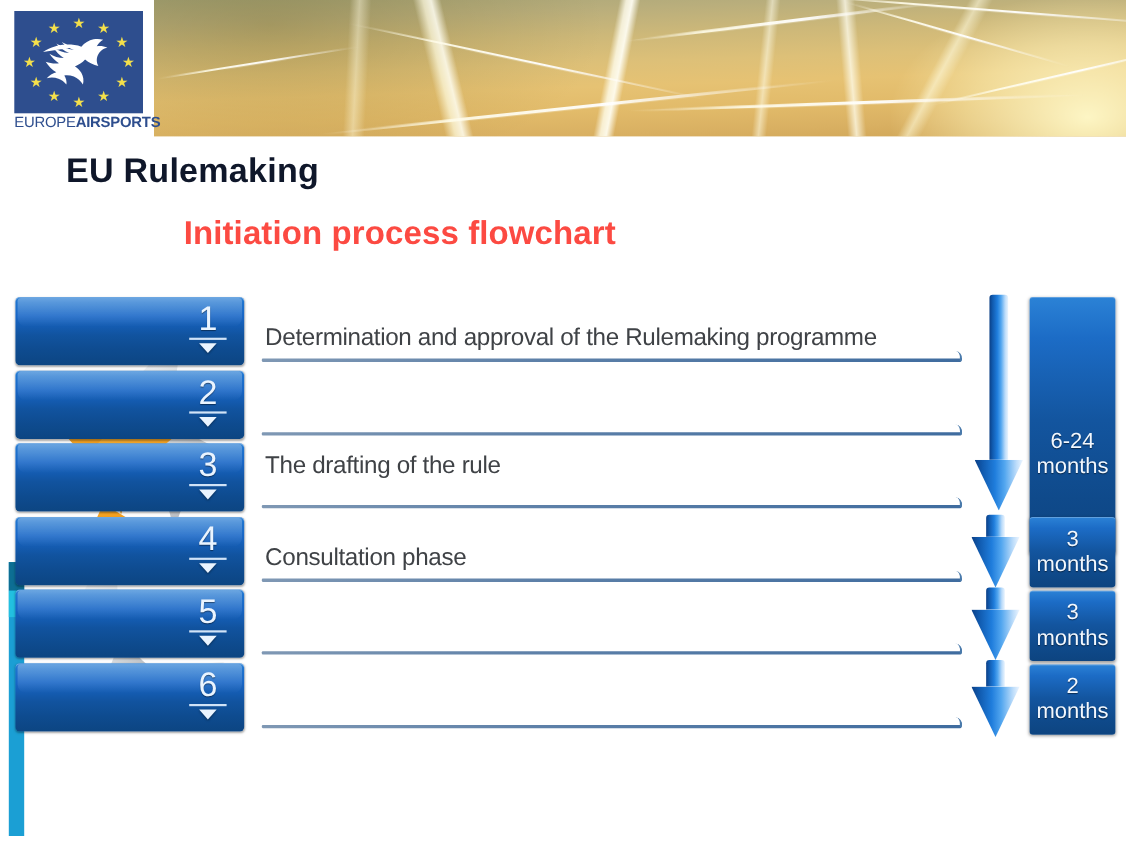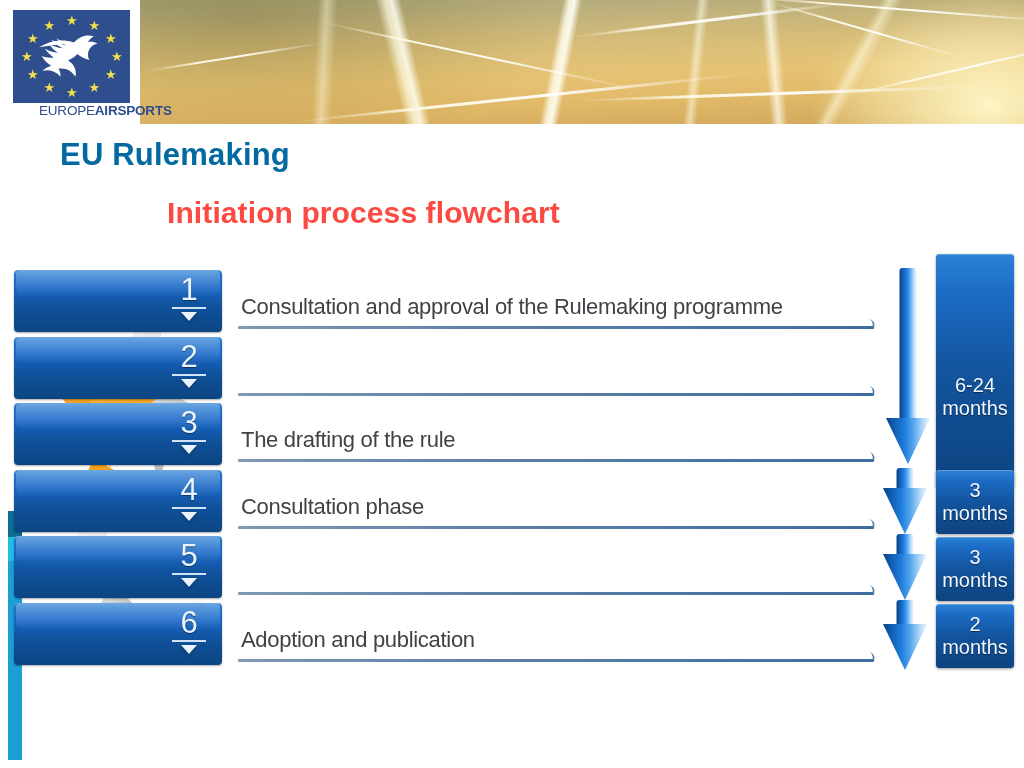--- a/index.html
+++ b/index.html
@@ -95,31 +95,30 @@
   }
   .logo-wordmark {
     position: absolute;
     left: 13px; top: 103px;
     width: 124px;
     font-size: 13.5px;
     letter-spacing: -0.2px;
     color: #2e4e8e;
     font-family: "Liberation Sans", sans-serif;
     white-space: nowrap;
-    margin-left: 26px;
   }
   .logo-wordmark .w-bold { font-weight: bold; }
 
   
   .title-main {
     position: absolute;
     left: 60px; top: 137px;
     font-size: 31px;
     font-weight: bold;
-    color: #0369a1;
+    color: #0f172a;
     letter-spacing: 0.2px;
     white-space: nowrap;
   }
   .title-sub {
     position: absolute;
     left: 167px; top: 196px;
     font-size: 30px;
     font-weight: bold;
     color: #fc4a42;
     letter-spacing: 0.1px;
@@ -375,72 +374,71 @@
 
     <path fill="url(#gSilver2)" d="M128 348 C126 364 120 376 110 386 C122 388 132 392 140 400 C146 390 154 382 164 376 C152 372 142 364 136 354 C134 352 130 350 128 348 Z"></path>
     <path fill="url(#gSilver2)" d="M150 352 C164 344 180 340 196 340 C182 348 170 358 162 370 C158 364 154 358 150 352 Z"></path>
   </svg>
 
 <div class="num-bar" style="top: 270px;">
       <div class="num-glyph">1</div>
       <div class="num-rule"></div>
       <div class="num-caret"></div>
     </div>
-    <div class="step-label" style="top: 294px;">Consultation and approval of the Rulemaking programme</div>
+    <div class="step-label" style="top: 294px;">Determination and approval of the Rulemaking programme</div>
     <div class="step-rule" style="top: 326px;"></div>
     <div class="num-bar" style="top: 336.5px;">
       <div class="num-glyph">2</div>
       <div class="num-rule"></div>
       <div class="num-caret"></div>
     </div>
     <div class="step-rule" style="top: 392.5px;"></div>
     <div class="num-bar" style="top: 403px;">
       <div class="num-glyph">3</div>
       <div class="num-rule"></div>
       <div class="num-caret"></div>
     </div>
-    <div class="step-label" style="top: 427px;">The drafting of the rule</div>
+    <div class="step-label" style="top: 410px;">The drafting of the rule</div>
     <div class="step-rule" style="top: 459px;"></div>
     <div class="num-bar" style="top: 469.5px;">
       <div class="num-glyph">4</div>
       <div class="num-rule"></div>
       <div class="num-caret"></div>
     </div>
     <div class="step-label" style="top: 493.5px; text-align: center;">Consultation phase</div>
     <div class="step-rule" style="top: 525.5px;"></div>
     <div class="num-bar" style="top: 536px;">
       <div class="num-glyph">5</div>
       <div class="num-rule"></div>
       <div class="num-caret"></div>
     </div>
     <div class="step-rule" style="top: 592px;"></div>
     <div class="num-bar" style="top: 602.5px;">
       <div class="num-glyph">6</div>
       <div class="num-rule"></div>
       <div class="num-caret"></div>
     </div>
-    <div class="step-label" style="top: 626.5px;">Adoption and publication</div>
     <div class="step-rule" style="top: 658.5px;"></div>
     <div class="flow-arrow" style="left: 885px; top: 268px; width: 46px; height: 196px;">
       <div class="shaft" style="height: 150px;"></div>
       <div class="head-grad" style="top: 150px; height: 46px;"></div>
     </div>
     <div class="flow-arrow" style="left: 882px; top: 468px; width: 46px; height: 66px;">
       <div class="shaft" style="height: 20px;"></div>
       <div class="head-grad" style="top: 20px; height: 46px;"></div>
     </div>
     <div class="flow-arrow" style="left: 882px; top: 534px; width: 46px; height: 66px;">
       <div class="shaft" style="height: 20px;"></div>
       <div class="head-grad" style="top: 20px; height: 46px;"></div>
     </div>
     <div class="flow-arrow" style="left: 882px; top: 600px; width: 46px; height: 70px;">
       <div class="shaft" style="height: 24px;"></div>
       <div class="head-grad" style="top: 24px; height: 46px;"></div>
     </div>
-    <div class="dur-box tall" style="top: 254px; height: 234px;">
+    <div class="dur-box tall" style="top: 270px; height: 234px;">
       <span class="dur-num">6-24</span>
       <span class="dur-unit">months</span>
     </div>
     <div class="dur-box" style="top: 470px; height: 64px;">
       <span class="dur-num">3</span>
       <span class="dur-unit">months</span>
     </div>
     <div class="dur-box" style="top: 537px; height: 64px;">
       <span class="dur-num">3</span>
       <span class="dur-unit">months</span>

